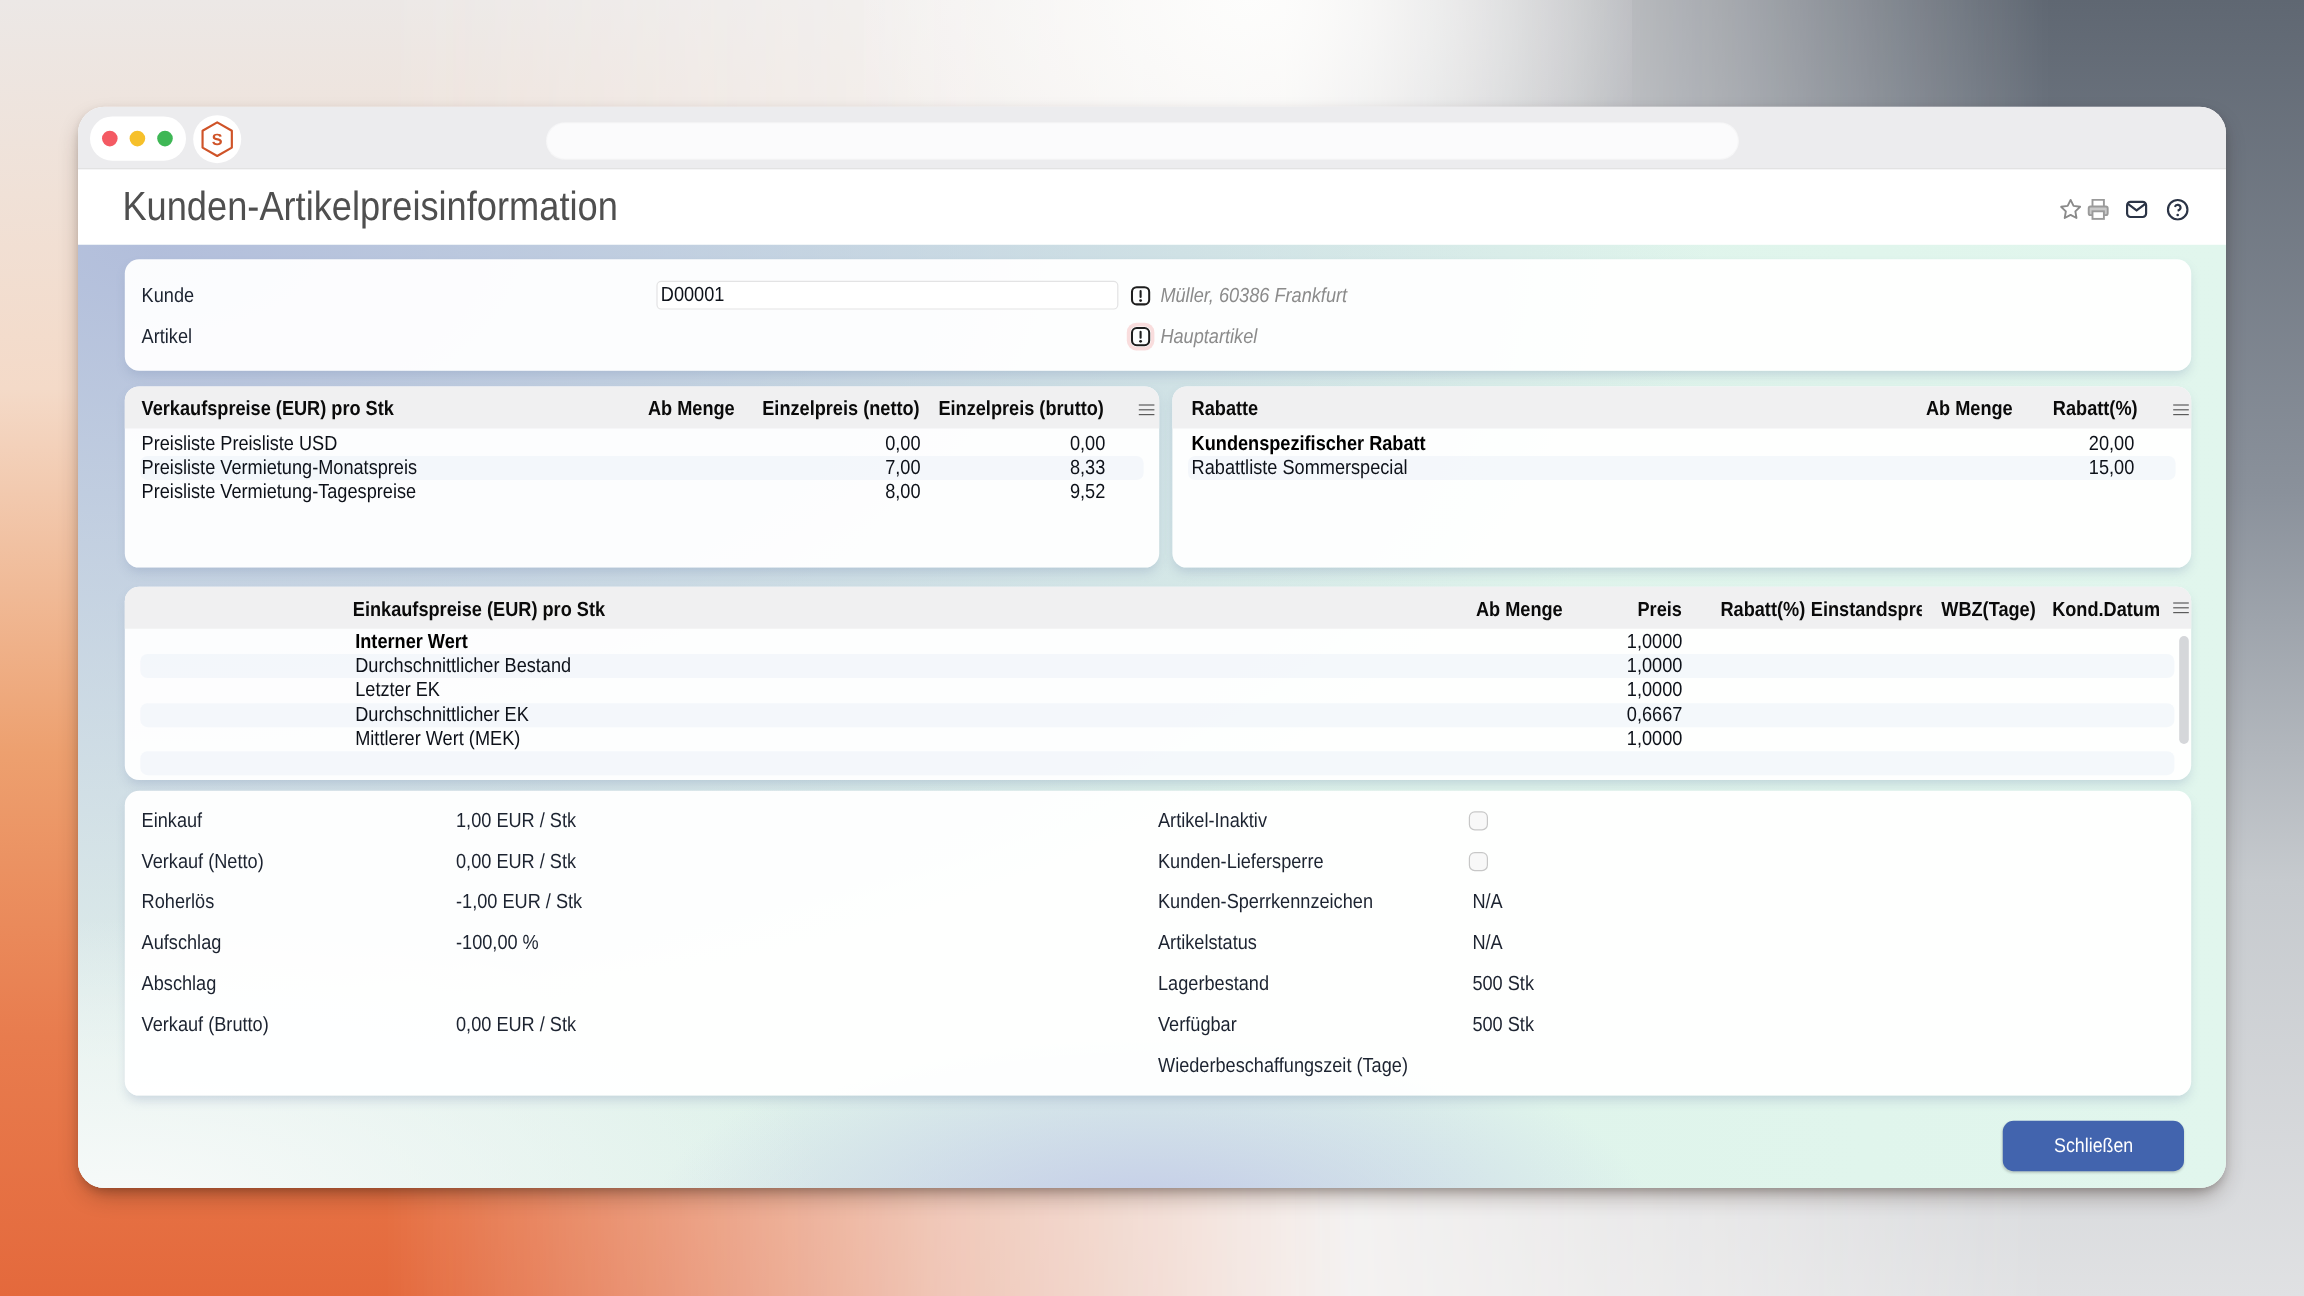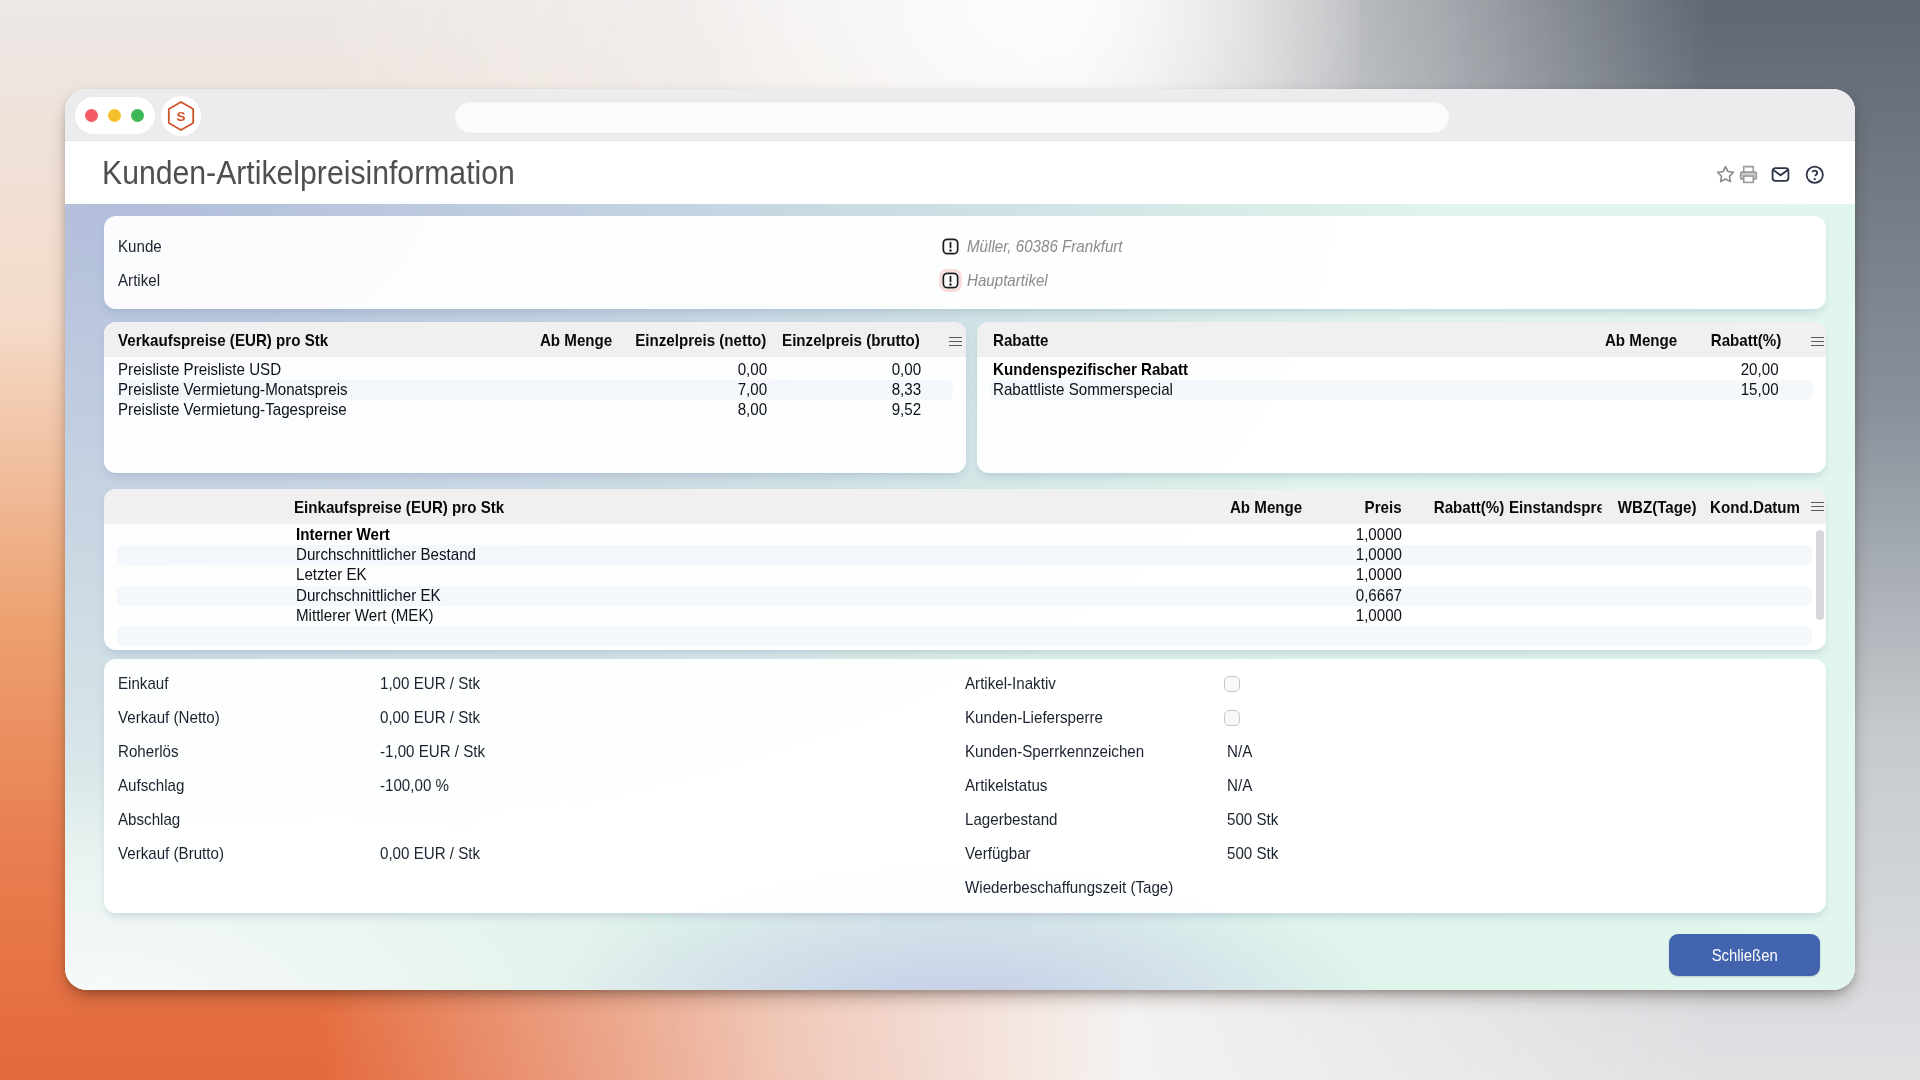--- a/index.html
+++ b/index.html
@@ -91,20 +91,21 @@
       <circle cx="12" cy="12" r="10"></circle>
       <path d="M9.09 9a3 3 0 0 1 5.83 1c0 2-3 3-3 3"></path>
       <circle cx="12" cy="17.4" r="1.35" fill="#2b3446" stroke="none"></circle>
     </svg>
   </div>
   <div id="content">
 
     <div class="panel" style="left:39px; top:12px; width:1722px; height:93px;">
       <div class="lbl" style="left:14px; top:20.5px;">Kunde</div>
       <div class="lbl" style="left:14px; top:54.5px;">Artikel</div>
+      <div class="inp" style="left:443px; top:18px;"><span>D00001</span></div>
       <svg class="bang" style="left:838px; top:22px;" viewBox="0 0 18 18">
           <rect x="1.4" y="1.4" width="15.2" height="15.2" rx="4.2" fill="none" stroke="#1e1e1e" stroke-width="1.85"></rect>
           <line x1="9" y1="4.8" x2="9" y2="10" stroke="#1e1e1e" stroke-width="1.85" stroke-linecap="round"></line>
           <circle cx="9" cy="13.2" r="1.25" fill="#1e1e1e"></circle>
         </svg>
       <svg class="bang" style="left:838px; top:56px; box-shadow:0 0 0 3px rgba(240,160,160,0.35); border-radius:5px;" viewBox="0 0 18 18">
           <rect x="1.4" y="1.4" width="15.2" height="15.2" rx="4.2" fill="none" stroke="#1e1e1e" stroke-width="1.85"></rect>
           <line x1="9" y1="4.8" x2="9" y2="10" stroke="#1e1e1e" stroke-width="1.85" stroke-linecap="round"></line>
           <circle cx="9" cy="13.2" r="1.25" fill="#1e1e1e"></circle>
         </svg>

